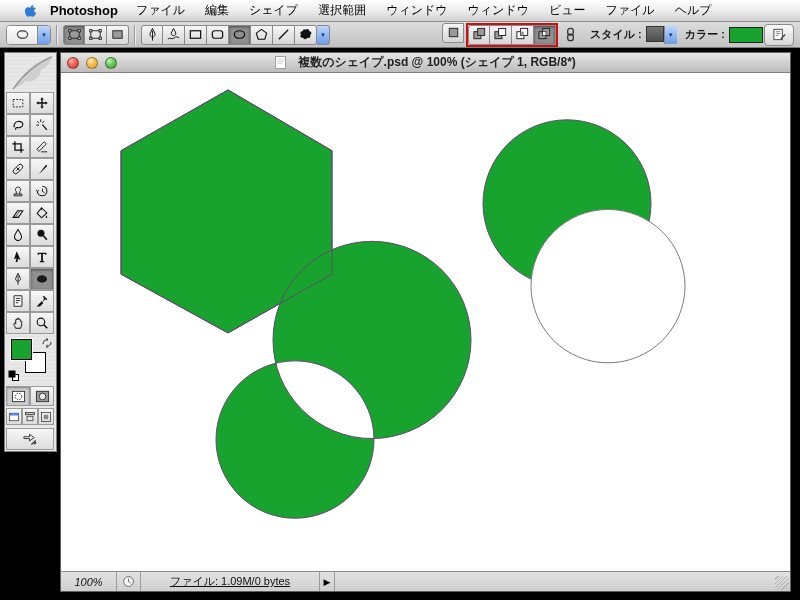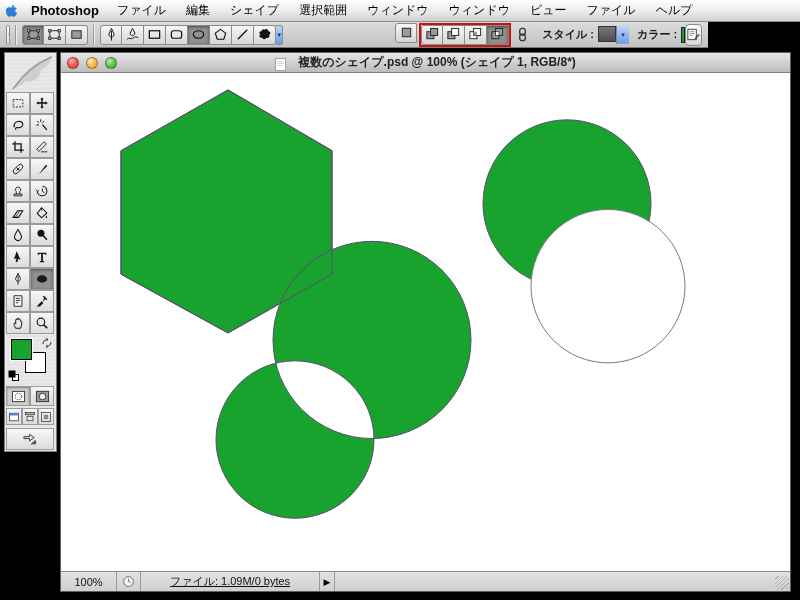--- a/index.html
+++ b/index.html
@@ -2,27 +2,27 @@
 <html><head>
 <meta charset="utf-8">
 <style>
   * { margin:0; padding:0; box-sizing:border-box; }
   html,body { width:800px; height:600px; overflow:hidden; }
   body { font-family:"Liberation Sans","DejaVu Sans",sans-serif; background:#000; position:relative; }
 
   
   .menubar { position:absolute; left:0; top:0; width:800px; height:22px;
     background:linear-gradient(#ffffff,#e8e8e8 60%,#d0d0d0); border-bottom:1px solid #8e8e8e;
-    display:flex; align-items:center; gap:0; padding-left:1px;text-align:center; }
+    display:flex; align-items:center; gap:0; padding-left:20px;text-align:center; }
   .apple { width:20px; height:18px; margin-right:10px; display:flex; align-items:center; justify-content:center; }
   .menu-app { font-weight:bold; font-size:13px; color:#000; margin-right:18px; }
   .menu-item { font-size:12px; color:#000; margin-right:20px; white-space:nowrap; }
 
   
-  .optionsbar { position:absolute; left:0; top:22px; width:708px; height:26px;
+  .optionsbar { position:absolute; left:0; top:22px; width:800px; height:26px;
     background:linear-gradient(#dcdcdc,#c2c2c2); border-bottom:1px solid #7a7a7a;
     display:flex; align-items:center; padding:0 6px; }
   .obsep { width:2px; height:20px; margin:0 5px;
     border-left:1px solid #9a9a9a; border-right:1px solid #eee; }
   .preset { display:flex; height:20px; border:1px solid #8a8a8a; border-radius:4px; overflow:hidden; background:#fff; }
   .preset .face { width:30px; display:flex; align-items:center; justify-content:center; background:linear-gradient(#fff,#e4e4e4); }
   .dd { width:13px; height:100%; display:flex; align-items:center; justify-content:center;
     background:linear-gradient(#bcd6fa,#6d9ce8); border-left:1px solid #8a8a8a; color:#173a75; font-size:6px; }
   .obtn { width:22px; height:20px; display:flex; align-items:center; justify-content:center;
     border:1px solid #8a8a8a; border-left-width:0; background:linear-gradient(#f6f6f6,#d6d6d6); }
@@ -73,27 +73,27 @@
   .docwin { position:absolute; left:60px; top:4px; width:731px; height:540px;
     border:1px solid #5f5f5f; background:#fff; display:flex; flex-direction:column; }
   .titlebar { height:20px; flex:0 0 20px; background:linear-gradient(#e6e6e6,#bcbcbc);
     border-bottom:1px solid #7f7f7f; display:flex; align-items:center; padding:0 6px; position:relative; }
   .lights { display:flex; gap:7px; }
   .light { width:12px; height:12px; border-radius:50%; border:1px solid rgba(0,0,0,.35); }
   .light.red { background:radial-gradient(circle at 35% 30%,#ffb3ab,#ee6156 45%,#d23b2f); }
   .light.yellow { background:radial-gradient(circle at 35% 30%,#ffe9b0,#f6bd4f 45%,#df9c27); }
   .light.green { background:radial-gradient(circle at 35% 30%,#c0f0b6,#69c858 45%,#3ba32c); }
   .titletext { position:absolute; left:0; right:0; text-align:center; font-size:12px; font-weight:bold; color:#222;
-    display:flex; align-items:flex-end; justify-content:center; gap:12px; pointer-events:none; }
+    display:flex; align-items:center; justify-content:center; gap:12px; pointer-events:none; }
   .docicon { width:11px; height:13px; }
   .canvas { flex:1 1 auto; background:#fff; position:relative; overflow:hidden; }
   .canvas svg { width:100%; height:100%; display:block; }
   .statusbar { height:20px; flex:0 0 20px; background:linear-gradient(#e2e2e2,#cfcfcf);
     border-top:1px solid #8a8a8a; display:flex; align-items:center; font-size:11px; color:#111; position:relative; }
-  .zoomfield { width:56px; height:100%; border-right:1px solid #9a9a9a; display:flex; align-items:center; justify-content:center; }
+  .zoomfield { width:56px; height:100%; border-right:1px solid #9a9a9a; display:flex; align-items:center; justify-content:center;font-style:italic; }
   .clockbtn { width:24px; height:100%; border-right:1px solid #9a9a9a; display:flex; align-items:center; justify-content:center; }
   .filefield { width:178px; height:100%; display:flex; align-items:center; justify-content:center;text-decoration:underline; }
   .popbtn { width:16px; height:100%; border-left:1px solid #9a9a9a; border-right:1px solid #9a9a9a;
     display:flex; align-items:center; justify-content:center; font-size:9px; color:#000; }
   .grip { position:absolute; right:1px; bottom:1px; width:14px; height:14px; opacity:.6;
     background:repeating-linear-gradient(135deg,transparent,transparent 2px,#999 2px,#999 3px); }
 </style>
 </head>
 <body>
 

